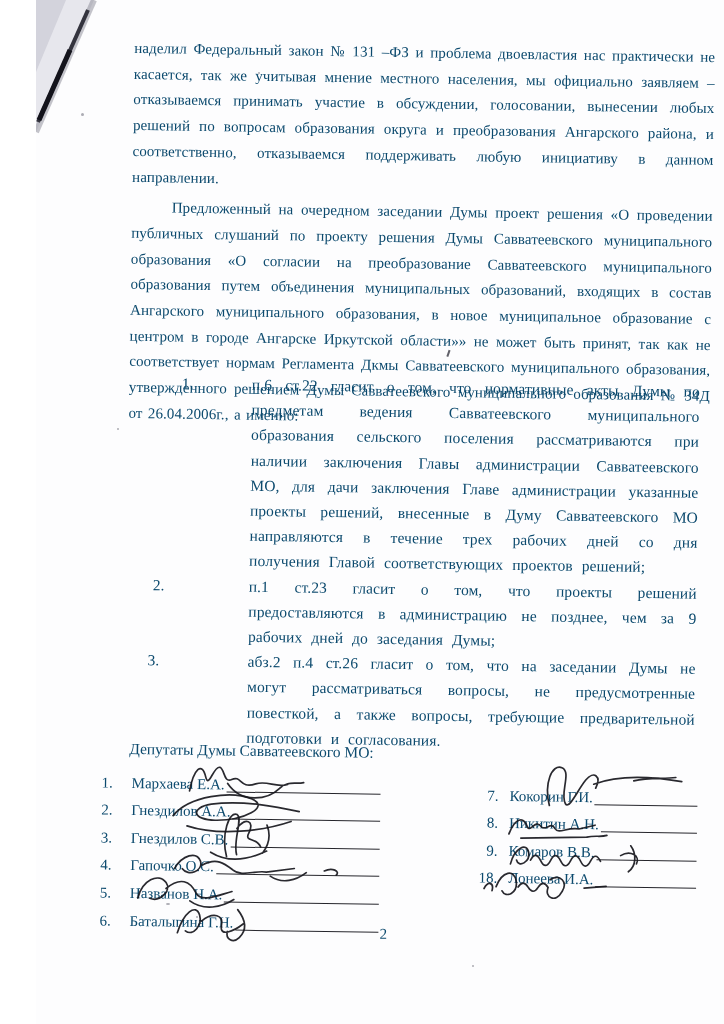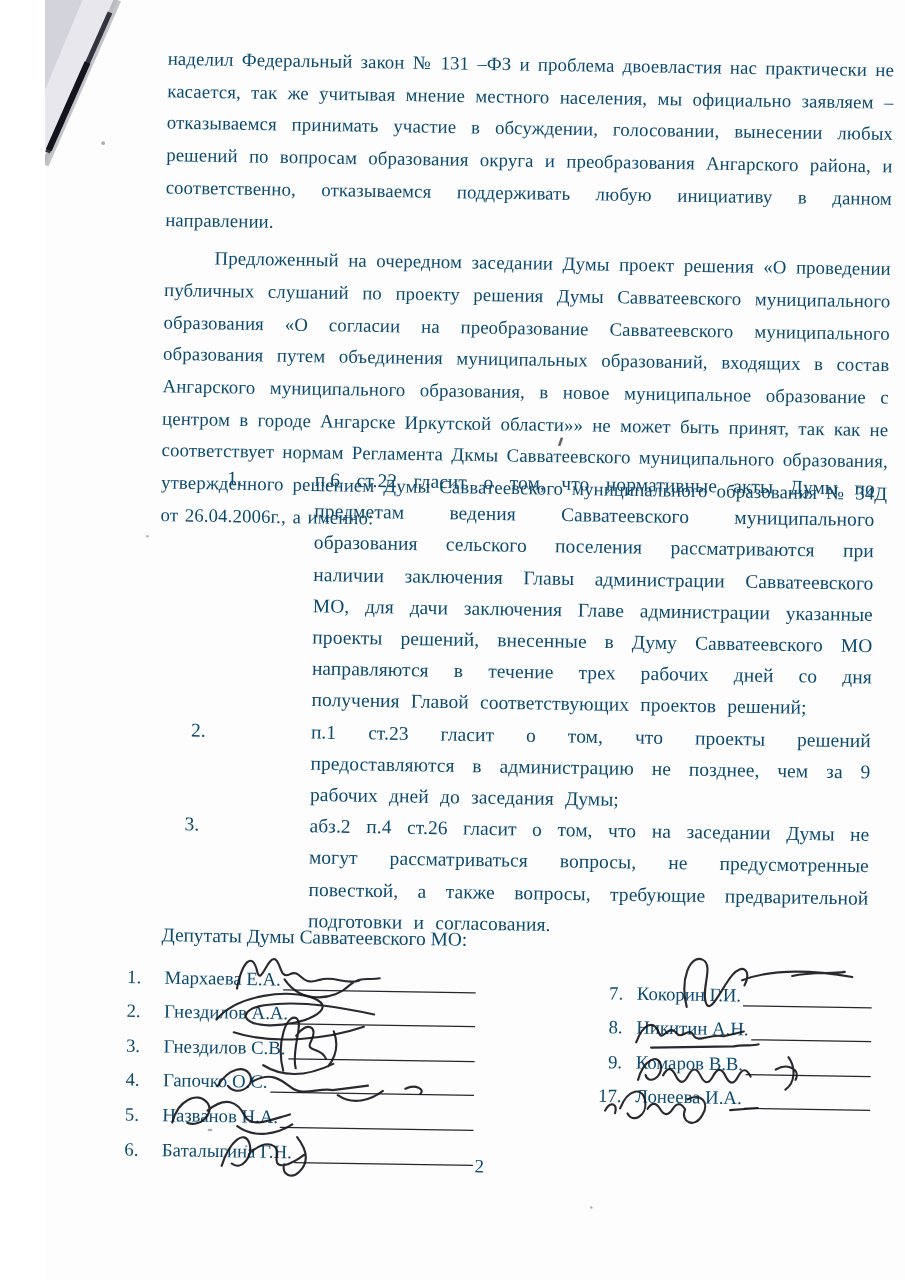--- a/index.html
+++ b/index.html
@@ -196,21 +196,21 @@
       </div>
       <div class="dep-row">
         <span class="dep-num">9.</span>
         <span class="dep-name">Комаров В.В.</span>
         <span class="dep-line"></span>
         <svg class="sig" style="left:32px; bottom:-8px;" width="150" height="40" viewBox="0 0 150 40">
           <path d="M8,32 C12,16 24,10 26,20 C28,30 16,36 14,28 M28,28 q5,-10 10,0 q5,10 10,0 q5,-10 10,0 q5,10 10,0 q5,-10 10,0 q5,10 10,0 q5,-10 10,0 M118,22 C128,16 138,22 134,30 M128,12 C134,20 134,32 126,38"></path>
         </svg>
       </div>
       <div class="dep-row">
-        <span class="dep-num">17.</span>
+        <span class="dep-num">18.</span>
         <span class="dep-name">Лонеева И.А.</span>
         <span class="dep-line"></span>
         <svg class="sig" style="left:8px; bottom:-8px;" width="150" height="40" viewBox="0 0 150 40">
           <path d="M6,30 C10,22 16,24 14,32 M18,28 C24,12 36,10 38,22 C40,34 28,40 24,32 M40,28 q5,-8 10,0 q5,8 10,0 q5,-8 10,0 M72,20 C82,14 90,22 84,32 C78,44 66,38 70,28 M106,28 L128,26"></path>
         </svg>
       </div>
     </div>
 
     <div class="page-num">2</div>
 

